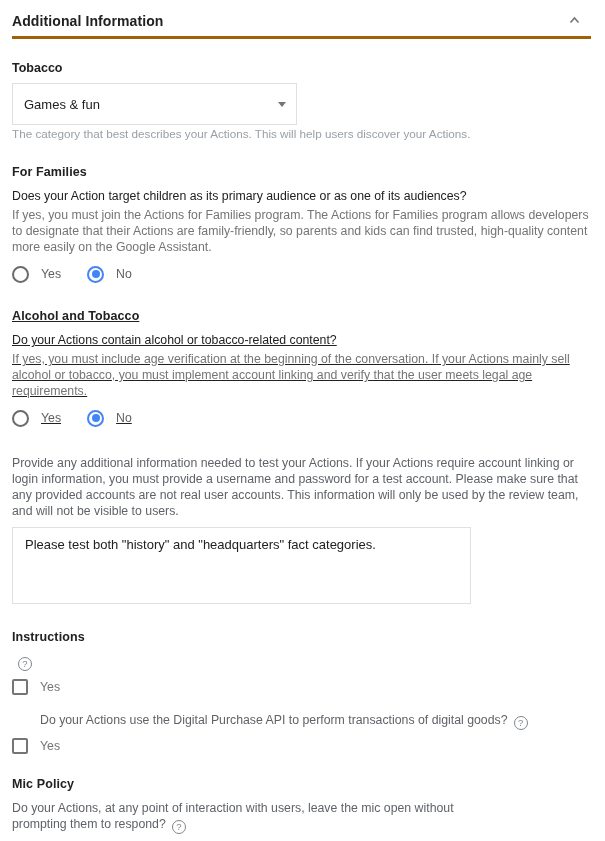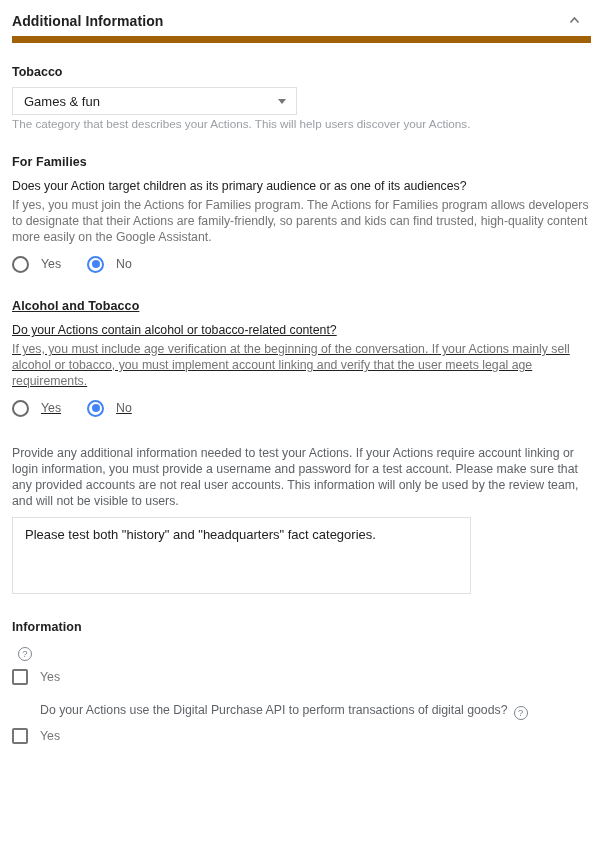--- a/index.html
+++ b/index.html
@@ -7,41 +7,41 @@
   body {
     width: 605px; height: 841px; overflow: hidden;
     font-family: "Liberation Sans", "DejaVu Sans", sans-serif;
     color: #212121;
   }
   .page { width: 605px; height: 841px; padding: 12px 14px 0 12px; }
 
   
   .panel-header {
     display: flex; align-items: center; justify-content: space-between;
-    padding-bottom: 7px; border-bottom: 7px solid #a16207;
+    padding-bottom: 7px; border-bottom: 3px solid #a16207;
   }
   .panel-title { font-size: 14px; font-weight: bold; color: #212121; letter-spacing: .1px; }
   .collapse-btn {
     background: none; border: none; cursor: pointer; padding: 2px;
     display: flex; align-items: center; margin-right: 8px;
   }
 
   h3.section-title { font-size: 12.5px; font-weight: bold; color: #212121; letter-spacing: .1px; }
 
   p { font-size: 12.3px; line-height: 16px; }
   .question-dark { color: #212121; margin-top: 9px; }
   .question-gray { color: #5f6368; margin-top: 9px; }
   .helper { color: #757575; margin-top: 3px; }
   .helper-light { color: #9aa0a6; margin-top: 2px; font-size: 11.7px; line-height: 14px; }
 
   
   .section-category { margin-top: 22px; }
   .field-label { font-size: 12.5px; font-weight: bold; color: #212121; display: block; }
   .dropdown {
-    margin-top: 8px; width: 285px; height: 28px;
+    margin-top: 8px; width: 285px; height: 42px;
     border: 1px solid #e0e0e0; background: #fff;
     display: flex; align-items: center; justify-content: space-between;
     padding: 0 10px 0 11px; cursor: pointer;
   }
   .dropdown-value { font-size: 13px; color: #212121; }
   .caret-down {
     width: 0; height: 0;
     border-left: 4.5px solid transparent; border-right: 4.5px solid transparent;
     border-top: 5px solid #757575;
   }
@@ -150,33 +150,38 @@
       </label>
     </div>
   </div>
 
   <div class="section-testing">
     <p class="question-gray">Provide any additional information needed to test your Actions. If your Actions require account linking or login information, you must provide a username and password for a test account. Please make sure that any provided accounts are not real user accounts. This information will only be used by the review team, and will not be visible to users.</p>
     <textarea class="testing-textarea" spellcheck="false" style="">Please test both "history" and "headquarters" fact categories.</textarea>
   </div>
 
   <div class="section-transactions">
-    <h3 class="section-title">Information</h3>
+    <h3 class="section-title">Instructions</h3>
 
     <p class="question-gray"><span class="help-icon"></span></p>
     <div class="checkbox-row">
       <label class="radio" style="margin-right:0;">
         <span class="checkbox-box"></span>
         <span class="checkbox-label">Yes</span>
       </label>
     </div>
 
     <p class="question-gray q2"><span>Do your Actions use the Digital Purchase API to perform transactions of digital goods?</span><span class="help-icon"></span></p>
     <div class="checkbox-row">
       <label class="radio" style="margin-right:0;">
         <span class="checkbox-box"></span>
         <span class="checkbox-label">Yes</span>
       </label>
     </div>
   </div>
 
+  <div class="section-mic">
+    <h3 class="section-title">Mic Policy</h3>
+    <p class="question-gray mic-question"><span>Do your Actions, at any point of interaction with users, leave the mic open without prompting them to respond?</span><span class="help-icon"></span></p>
+
+  </div>
 
 </div>
 
 </body></html>

